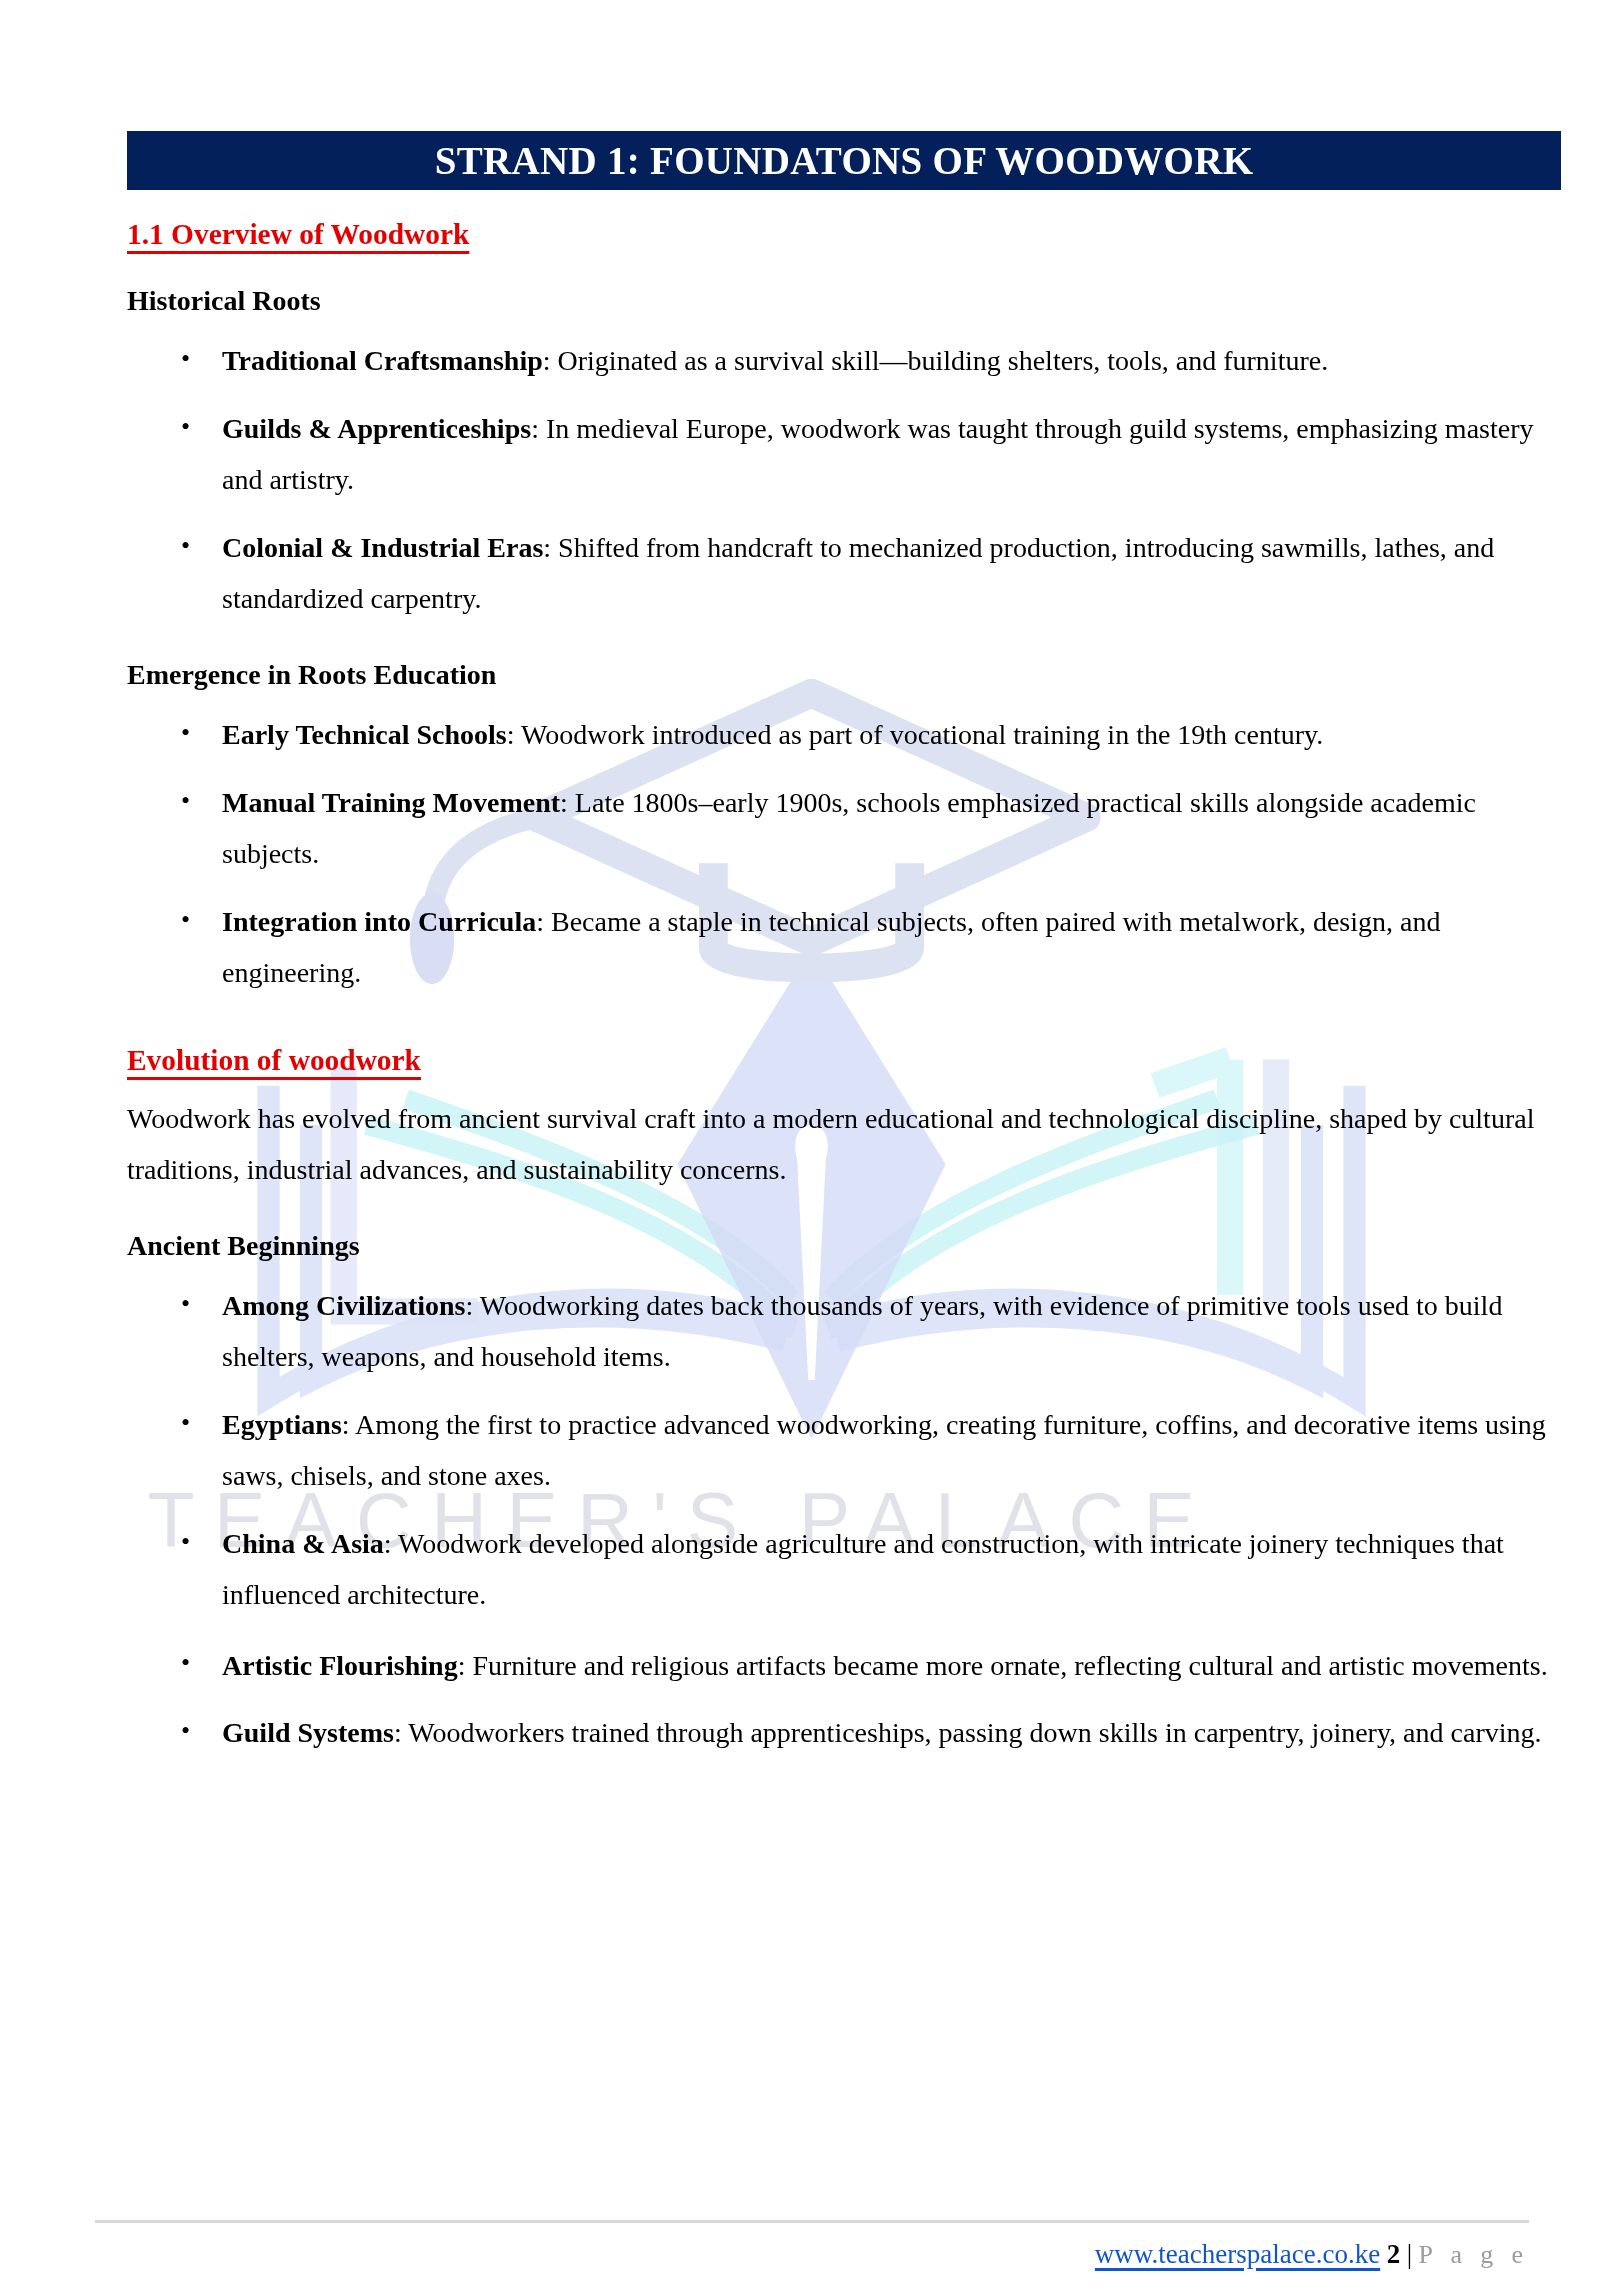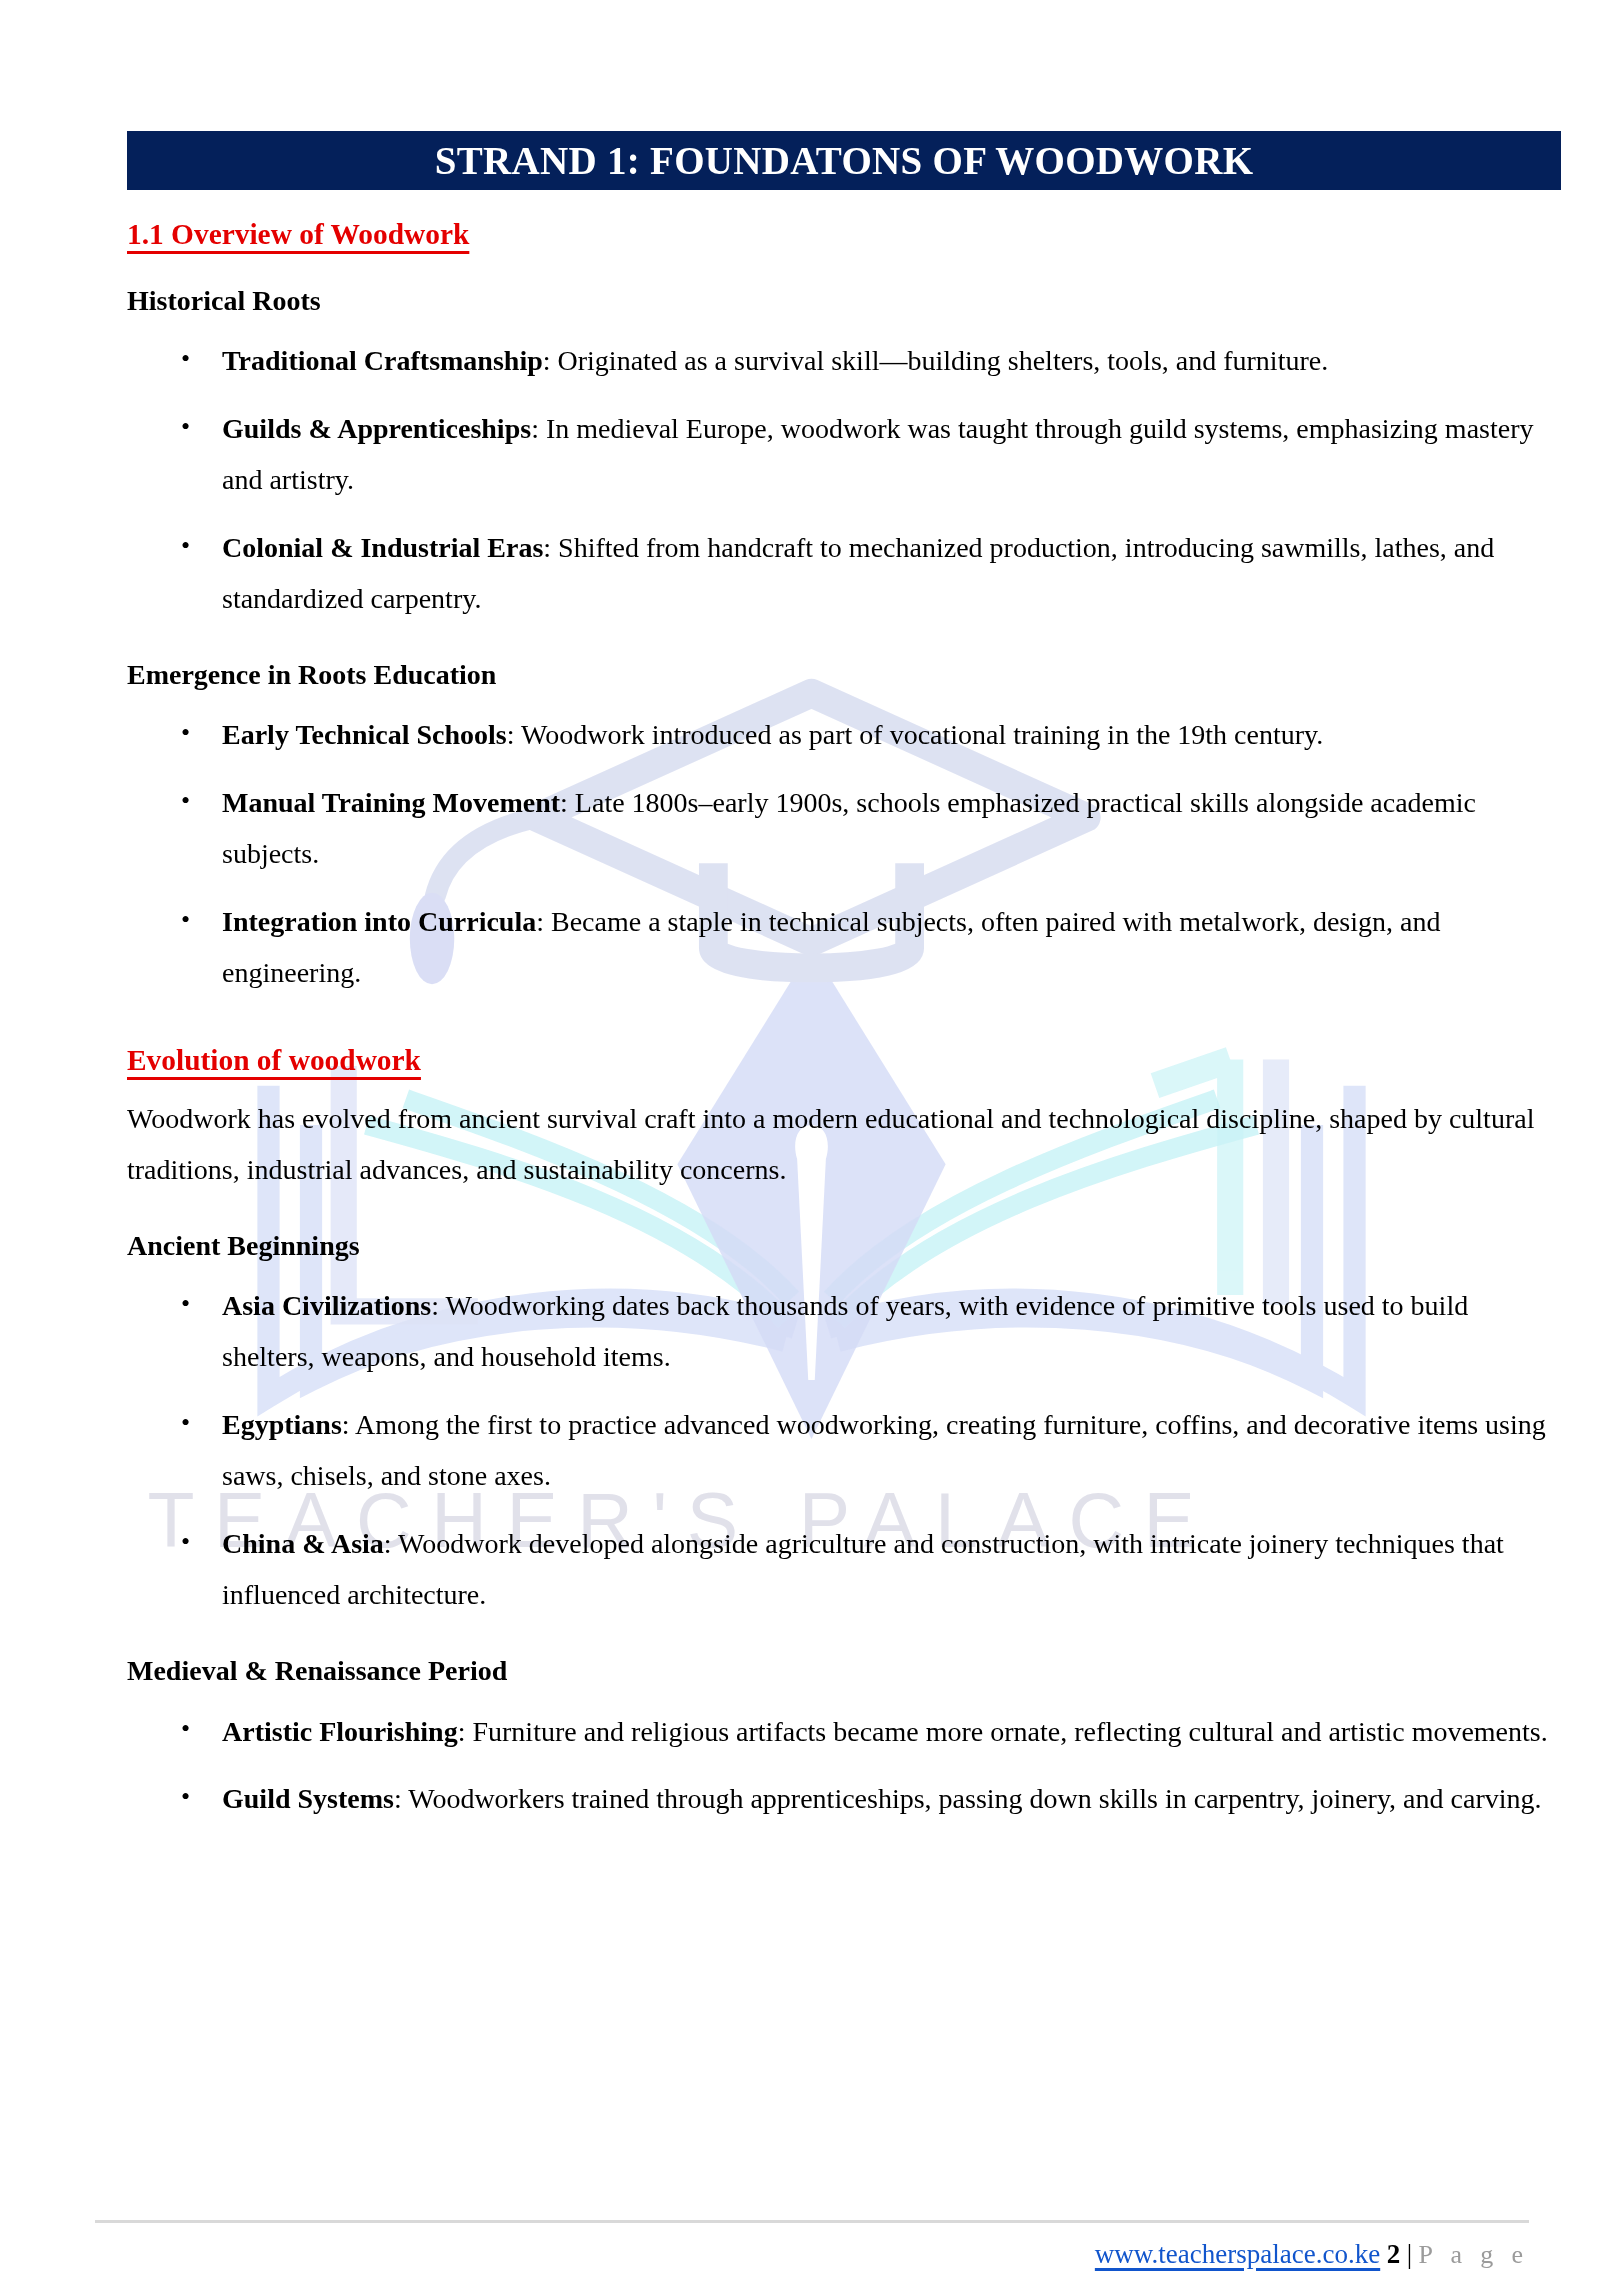--- a/index.html
+++ b/index.html
@@ -287,31 +287,30 @@
     <div class="sec-head-wrap">
       <span class="sec-head">Evolution of woodwork</span>
     </div>
 
     <p class="para">Woodwork has evolved from ancient survival craft into a modern educational and technological discipline, shaped by cultural traditions, industrial advances, and sustainability concerns.</p>
 
     <div class="sub-head">Ancient Beginnings</div>
 
     <ul class="blist">
       <li>
-        <span class="lead">Asia Civilizations</span><span>: Woodworking dates back thousands of years, with evidence of primitive tools used to build shelters, weapons, and household items.</span>
+        <span class="lead">Among Civilizations</span><span>: Woodworking dates back thousands of years, with evidence of primitive tools used to build shelters, weapons, and household items.</span>
       </li>
       <li>
         <span class="lead">Egyptians</span><span>: Among the first to practice advanced woodworking, creating furniture, coffins, and decorative items using saws, chisels, and stone axes.</span>
       </li>
       <li>
         <span class="lead">China &amp; Asia</span><span>: Woodwork developed alongside agriculture and construction, with intricate joinery techniques that influenced architecture.</span>
       </li>
     </ul>
 
-    <div class="sub-head">Medieval &amp; Renaissance Period</div>
 
     <ul class="blist">
       <li>
         <span class="lead">Artistic Flourishing</span><span>: Furniture and religious artifacts became more ornate, reflecting cultural and artistic movements.</span>
       </li>
       <li>
         <span class="lead">Guild Systems</span><span>: Woodworkers trained through apprenticeships, passing down skills in carpentry, joinery, and carving.</span>
       </li>
     </ul>
 

